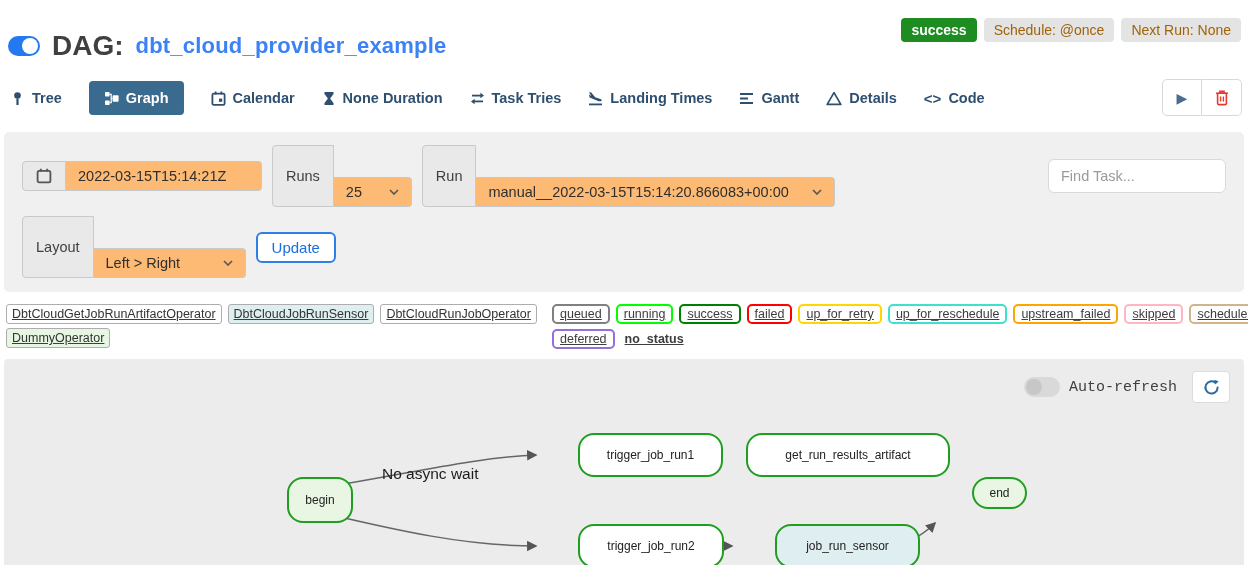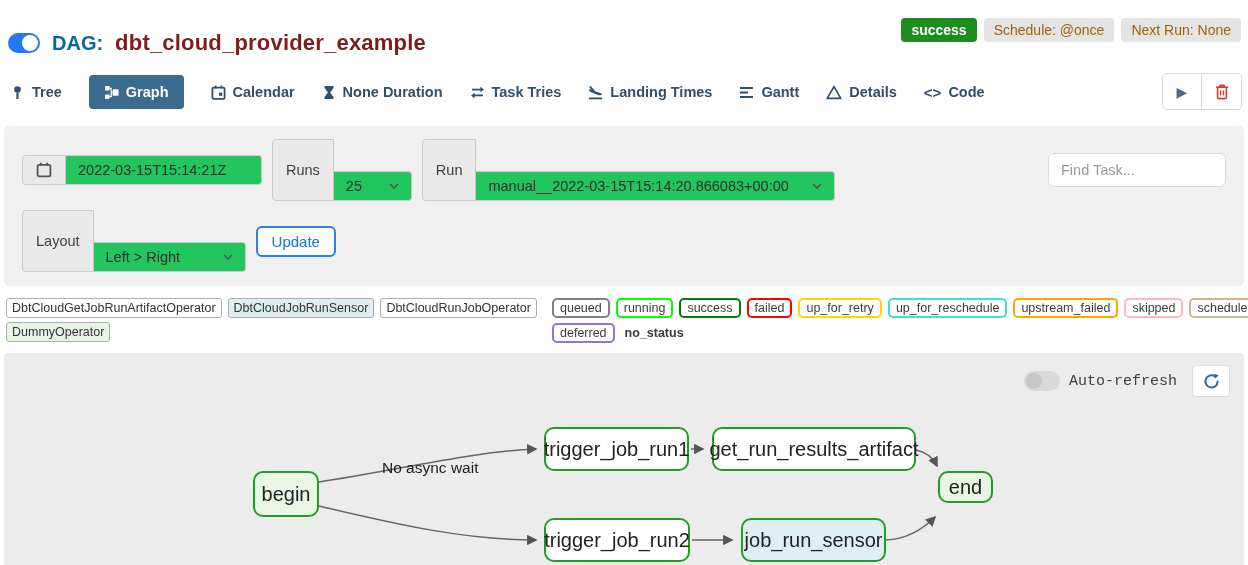--- a/index.html
+++ b/index.html
@@ -7,22 +7,22 @@
     font-family: "Liberation Sans", "DejaVu Sans", sans-serif; color: #3c3f42; }
 
   
   .header { position: relative; display: flex; align-items: center; gap: 12px; padding: 30px 8px 10px 8px; }
   .switch { width: 32px; height: 20px; border-radius: 10px; position: relative; cursor: pointer; flex: 0 0 auto; }
   .switch.on  { background: #2478f0; }
   .switch.off { background: #d9d9d9; }
   .switch .knob { position: absolute; top: 2px; width: 16px; height: 16px; border-radius: 50%; }
   .switch.on  .knob { right: 2px; background: #fff; }
   .switch.off .knob { left: 2px;  background: #c7c7c7; }
-  .dag-prefix { font-size: 20px; font-weight: 700; color: #0369a1; }
-  .dag-title  { font-size: 22px; font-weight: 700; color: #7f1d1d; letter-spacing: .2px; }
+  .dag-prefix { font-size: 28px; font-weight: 700; color: #404040; }
+  .dag-title  { font-size: 22px; font-weight: 700; color: #3b82f6; letter-spacing: .2px; }
   .header-badges { position: absolute; top: 18px; right: 7px; display: flex; gap: 7px; }
   .badge { font-size: 14px; padding: 4px 10px; border-radius: 4px; font-weight: 500; white-space: nowrap; }
   .badge.green { background: #1d8d22; color: #fff; font-weight: 600; }
   .badge.gray  { background: #e4e4e4; color: #a16207; }
 
   
   .tabbar { position: relative; display: flex; align-items: center; gap: 27px; padding: 0 10px; height: 40px; margin-top: 6px; }
   .tab { display: flex; align-items: center; gap: 7px; font-size: 14.5px; font-weight: 600;
          color: #2f4f6f; cursor: pointer; text-decoration: none; }
   .tab svg, .tab .glyph { color: #2f4f6f; }
@@ -36,56 +36,56 @@
   .icon-btn.last  { border-radius: 0 5px 5px 0; border-left: none; }
   .play-glyph { color: #4a6d8c; font-size: 14px; }
 
   
   .filter-panel { margin: 14px 4px 0 4px; background: #f0f0f0; border-radius: 5px; padding: 13px 18px 14px 18px; }
   .frow { display: flex; align-items: center; }
   .frow + .frow { margin-top: 9px; }
   .group { display: flex; align-items: stretch; }
   .addon { background: #e9e9e9; border: 1px solid #c9c9c9; padding: 6px 13px; font-size: 14.5px;
            color: #3f3f3f; display: flex; align-items: center; border-radius: 4px 0 0 4px; }
-  .field { background: #22c55e; border: 1px solid #c9c9c9; border-left: none; border-radius: 0 4px 4px 0;
+  .field { background: #fdba74; border: 1px solid #c9c9c9; border-left: none; border-radius: 0 4px 4px 0;
            font-size: 14.5px; color: #2f2f2f; padding: 6px 12px; display: flex; align-items: center; gap: 10px; }
   input.text { font-family: inherit; font-size: 14.5px; color: #2f2f2f; border: none; outline: none; background: transparent; }
   .sel { justify-content: space-between; cursor: pointer; margin-top: 32px; }
   .chev { flex: 0 0 auto; }
   .ml { margin-left: 10px; }
   .find-task { margin-left: auto; background: #fff; border: 1px solid #d9d9d9; border-radius: 6px;
                padding: 7px 12px; width: 178px; }
   .find-task input { width: 100%; }
   .find-task input::placeholder { color: #9a9a9a; }
   .update-btn { margin-left: 10px; background: #fff; border: 2px solid #2f7fe8; color: #186fe0;
                 font-size: 15px; font-weight: 500; border-radius: 6px; padding: 5px 14px;
                 font-family: inherit; cursor: pointer; }
 
   
-  .legend { display: flex; margin: 12px 6px 0 6px; align-items: flex-start; }
+  .legend { display: flex; margin: 12px 6px 0 6px; align-items: flex-start; text-decoration: underline; }
   .legend-col { display: flex; flex-direction: column; gap: 4px; }
   .legend-row { display: flex; gap: 6px; align-items: center; }
   .op-badge { font-size: 12.5px; color: #333; border: 1px solid #adadad; border-radius: 3px;
               padding: 2px 5px; white-space: nowrap; }
   .ops { width: 546px; flex: 0 0 auto; }
   .state-badge { font-size: 12.5px; color: #3c3c3c; border: 2px solid; border-radius: 5px;
                  padding: 1px 6px; white-space: nowrap; background: #fff; }
   .state-plain { font-size: 12.5px; color: #3c3c3c; padding: 1px 4px; font-weight: 600; }
   .states .legend-row + .legend-row { margin-top: 1px; }
 
   
   .graph-panel { position: relative; margin: 10px 4px 0 4px; height: 250px; background: #ececec; border-radius: 4px; }
   .graph-toolbar { position: absolute; top: 12px; right: 14px; display: flex; align-items: center; gap: 9px; z-index: 3; font-family: Liberation Mono, monospace; }
   .ar-label { font-size: 15px; color: #3f3f3f; }
   .refresh-btn { width: 38px; height: 32px; background: #fff; border: 1px solid #dcdcdc; border-radius: 4px;
                  display: flex; align-items: center; justify-content: center; cursor: pointer; margin-left: 6px; }
   svg.edges { position: absolute; left: 0; top: 0; z-index: 1; }
-  .node { position: absolute; z-index: 2; border: 2px solid; border-radius: 10px;
+  .node { position: absolute; z-index: 2; border: 2px solid; border-radius: 16px;
           display: flex; align-items: center; justify-content: center;
-          font-size: 20px; color: #222; background: #fff; cursor: pointer; }
+          font-size: 12px; color: #222; background: #fff; cursor: pointer; margin-left: 34px; }
   .edge-label { position: absolute; z-index: 2; font-size: 15.5px; color: #1c1c1c; font-weight: 500; white-space: nowrap; }
 </style>
 </head>
 <body>
 
 <div class="header">
   <div class="switch on">
       <div class="knob"></div>
     </div>
   <span class="dag-prefix">DAG:</span>

